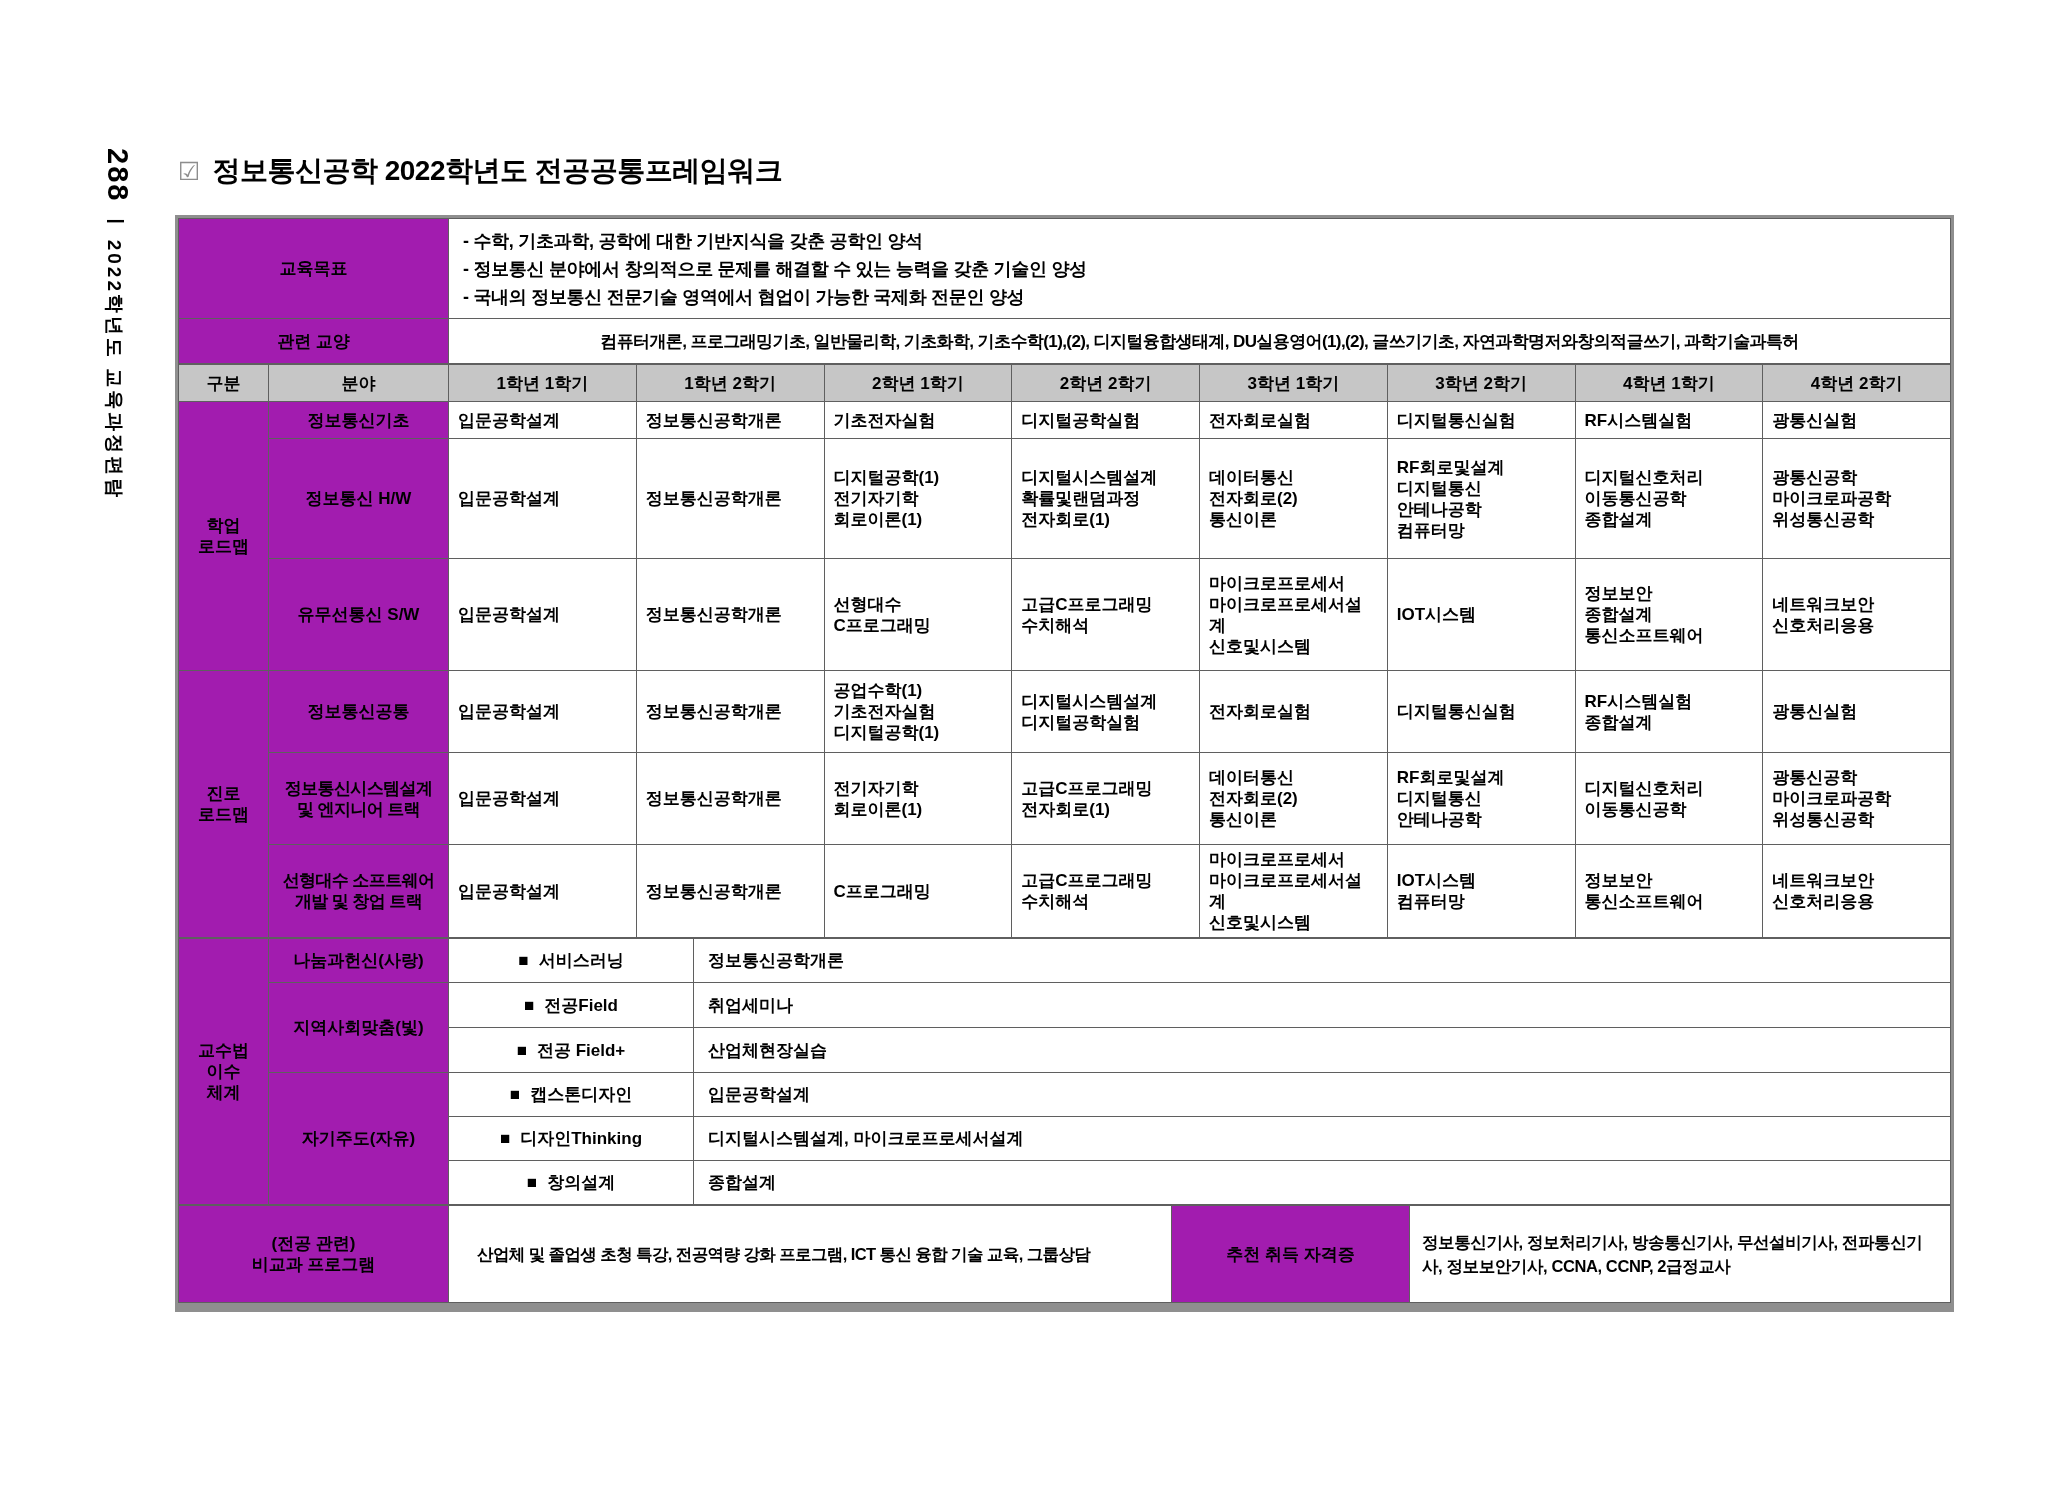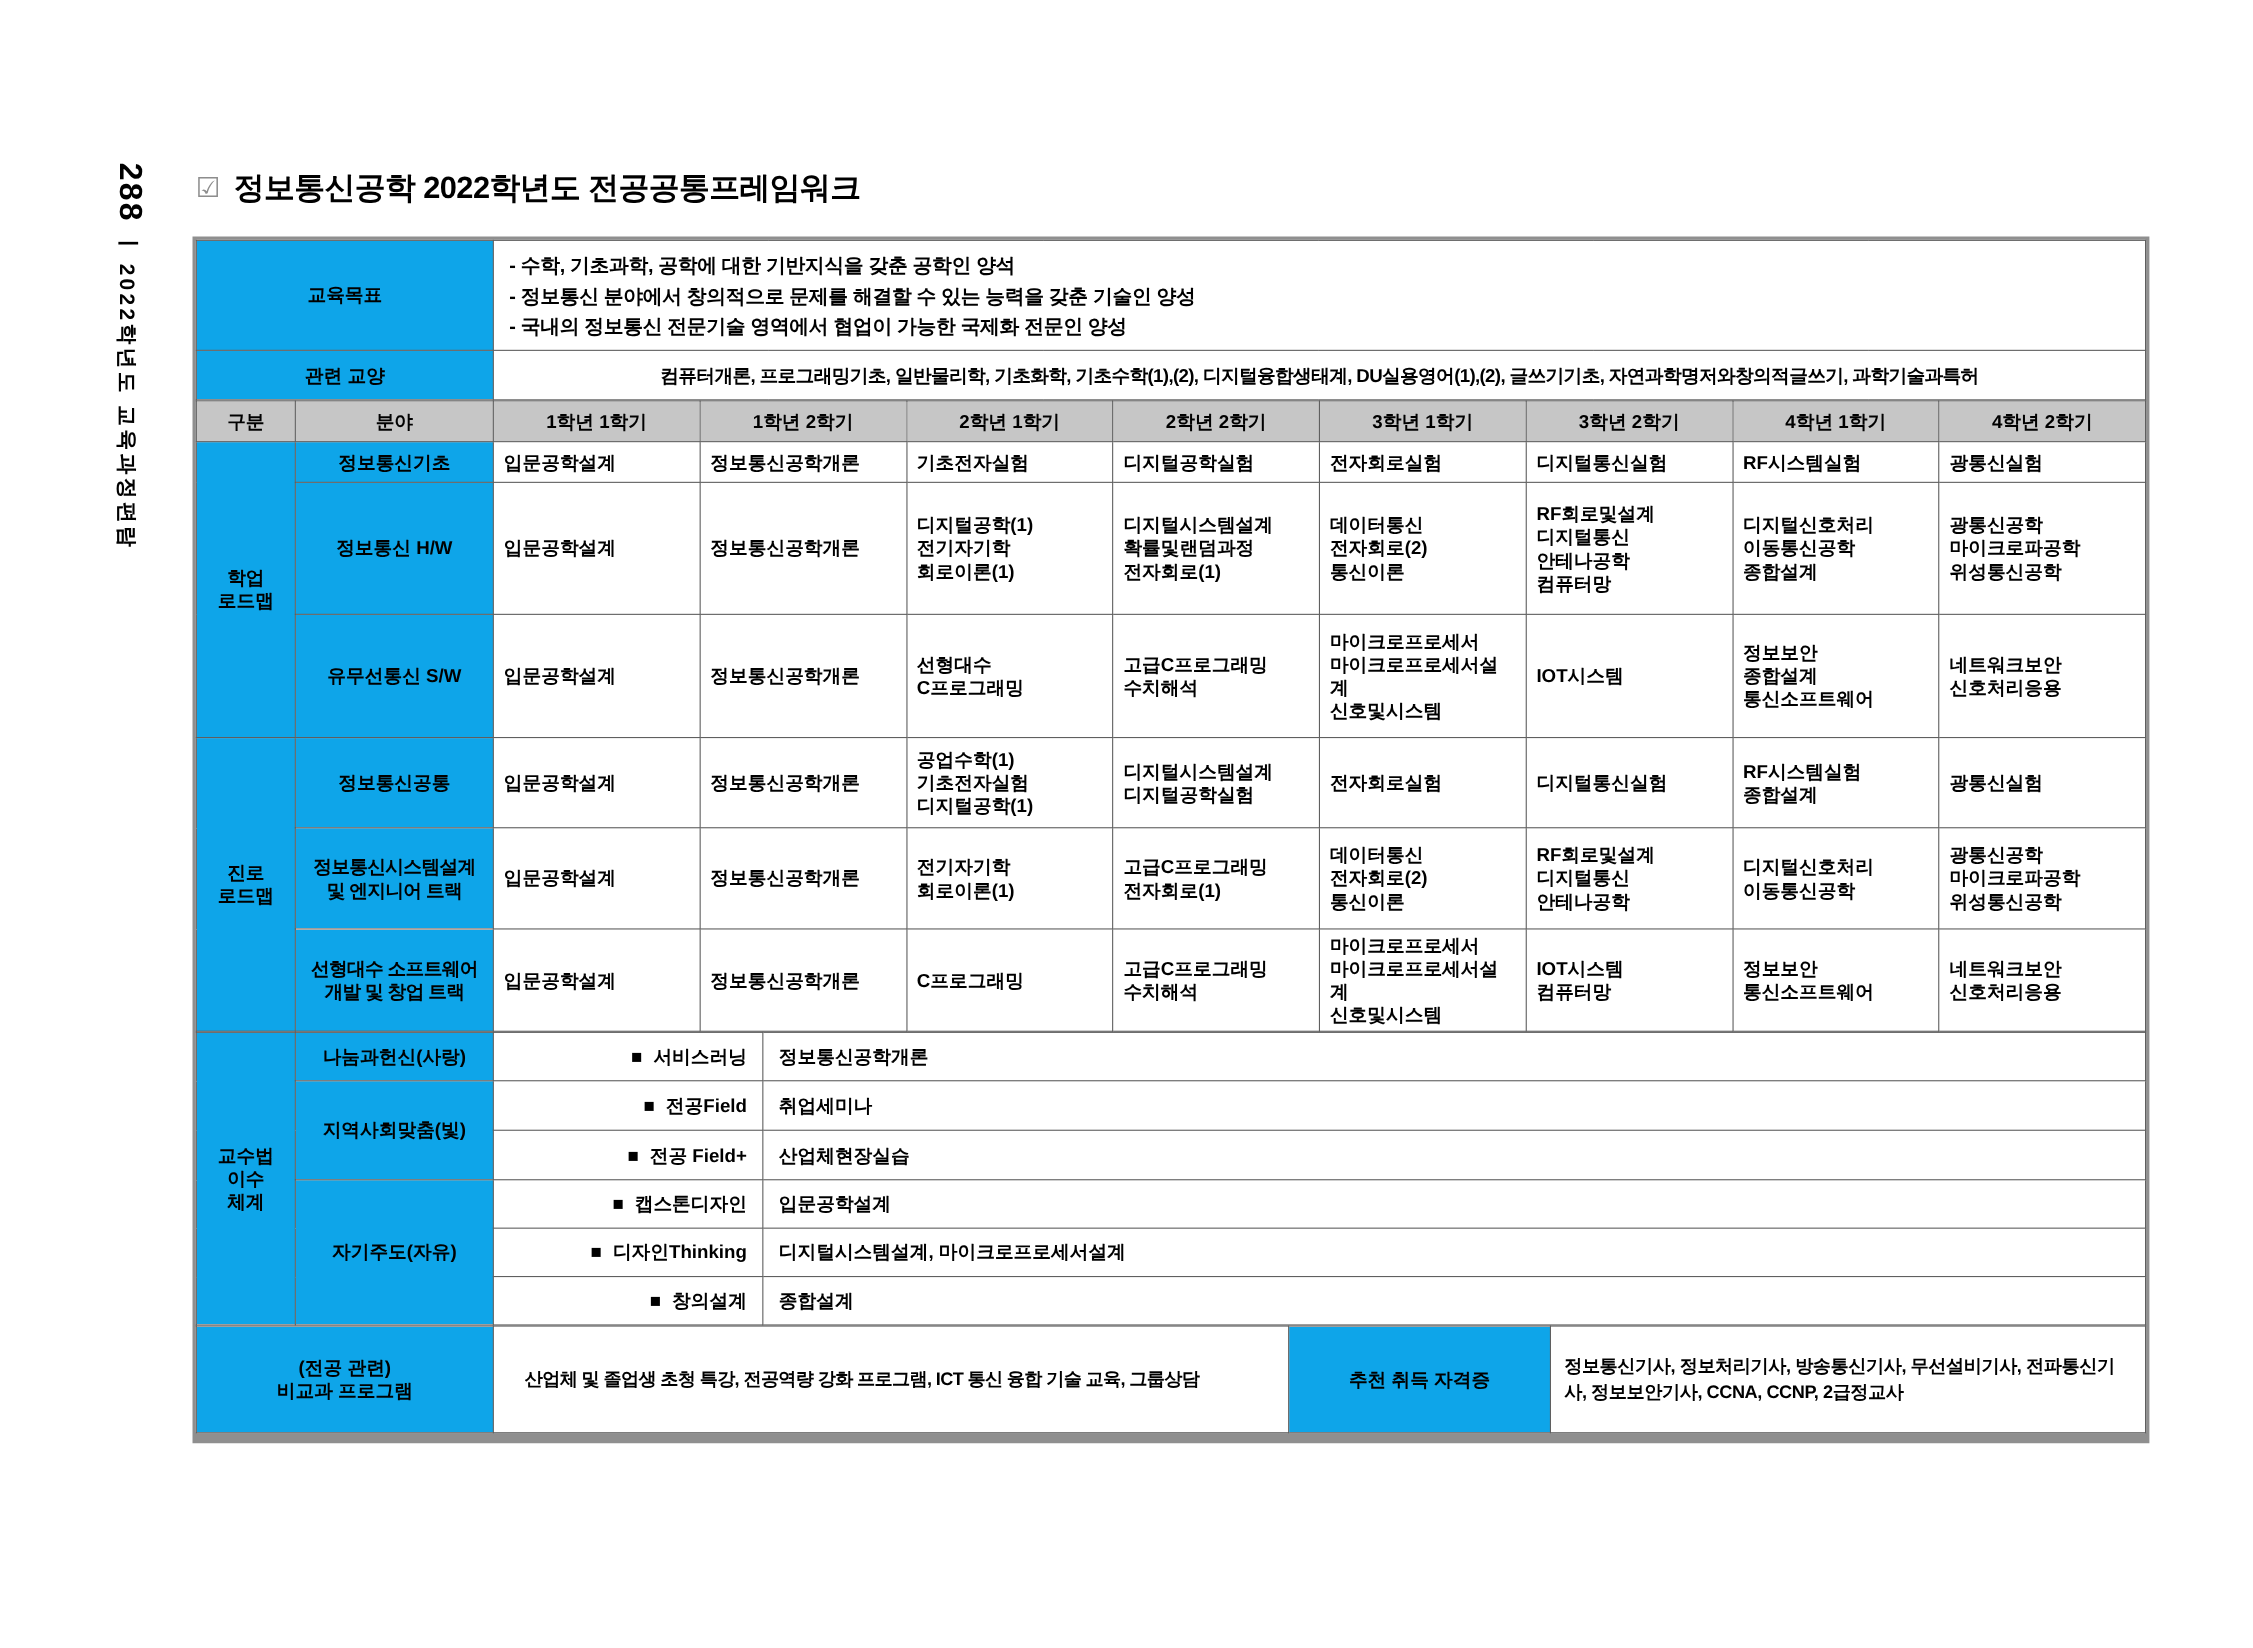--- a/index.html
+++ b/index.html
@@ -24,30 +24,30 @@
   .framework{
     position:absolute;left:175px;top:215px;width:1773px;
     border:3px solid #8f8f8f;border-bottom-width:9px;background:#fff;
   }
   table{width:100%;border-collapse:collapse;table-layout:fixed;}
   td{
     border:1px solid #5f5f5f;font-size:17px;font-weight:700;
     vertical-align:middle;text-align:center;padding:2px 4px;
     overflow:hidden;line-height:21px;
   }
-  .gray{background:#0ea5e9;}
+  .gray{background:#a21caf;}
   .hdr{background:#c6c6c6;margin-top:28px;}
   .ml{white-space:pre-line;}
   .course{text-align:left;padding:4px 9px;}
   .goal{
     text-align:left;padding:6px 14px;font-size:18px;line-height:28px;
     white-space:pre-line;letter-spacing:-0.3px;
   }
   .liberal{font-size:17px;letter-spacing:-0.6px;}
-  .mcell{text-align:right;padding:11px 14px;}
+  .mcell{text-align:center;padding:11px 14px;}
   .mcontent{text-align:left;padding:4px 14px;}
   .bullet{margin-right:10px;}
   .progs{text-align:left;padding:6px 28px;font-size:16.5px;letter-spacing:-0.6px;}
   .certs{text-align:left;padding:24px 12px;font-size:16.5px;letter-spacing:-0.4px;line-height:24px;}
   .tracklbl{letter-spacing:-0.6px;}
 </style>
 </head>
 <body>
 
 <div class="spine">

